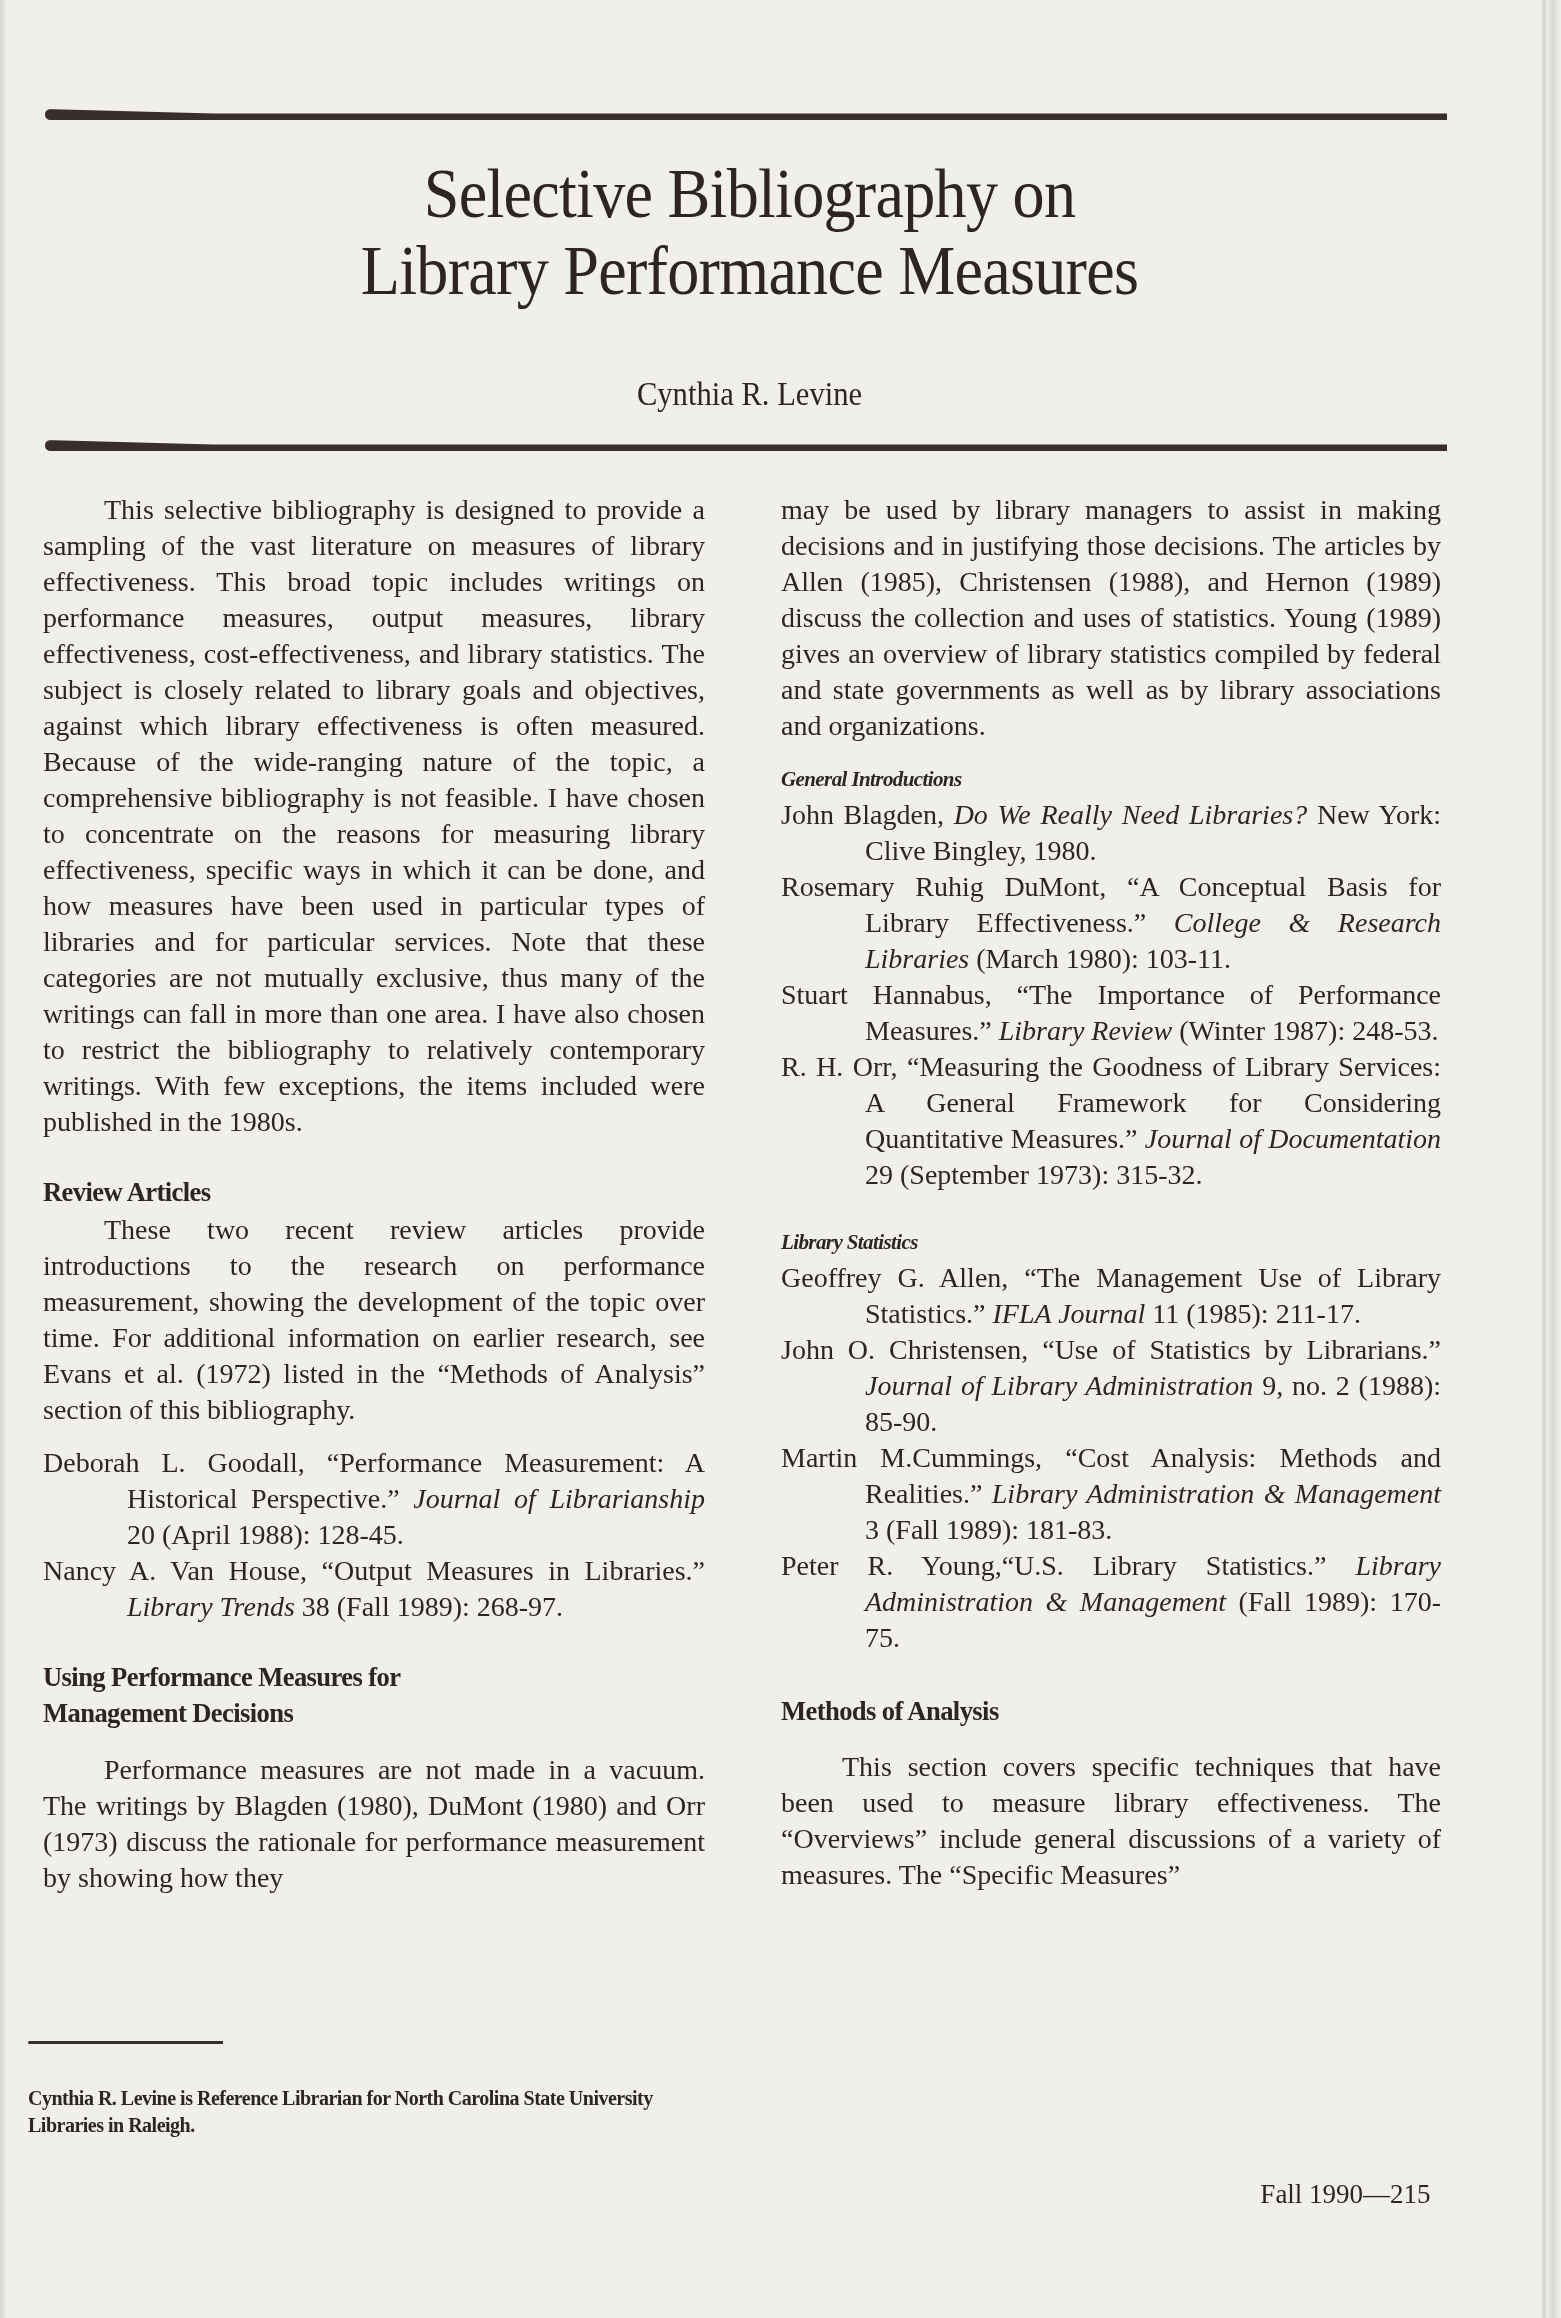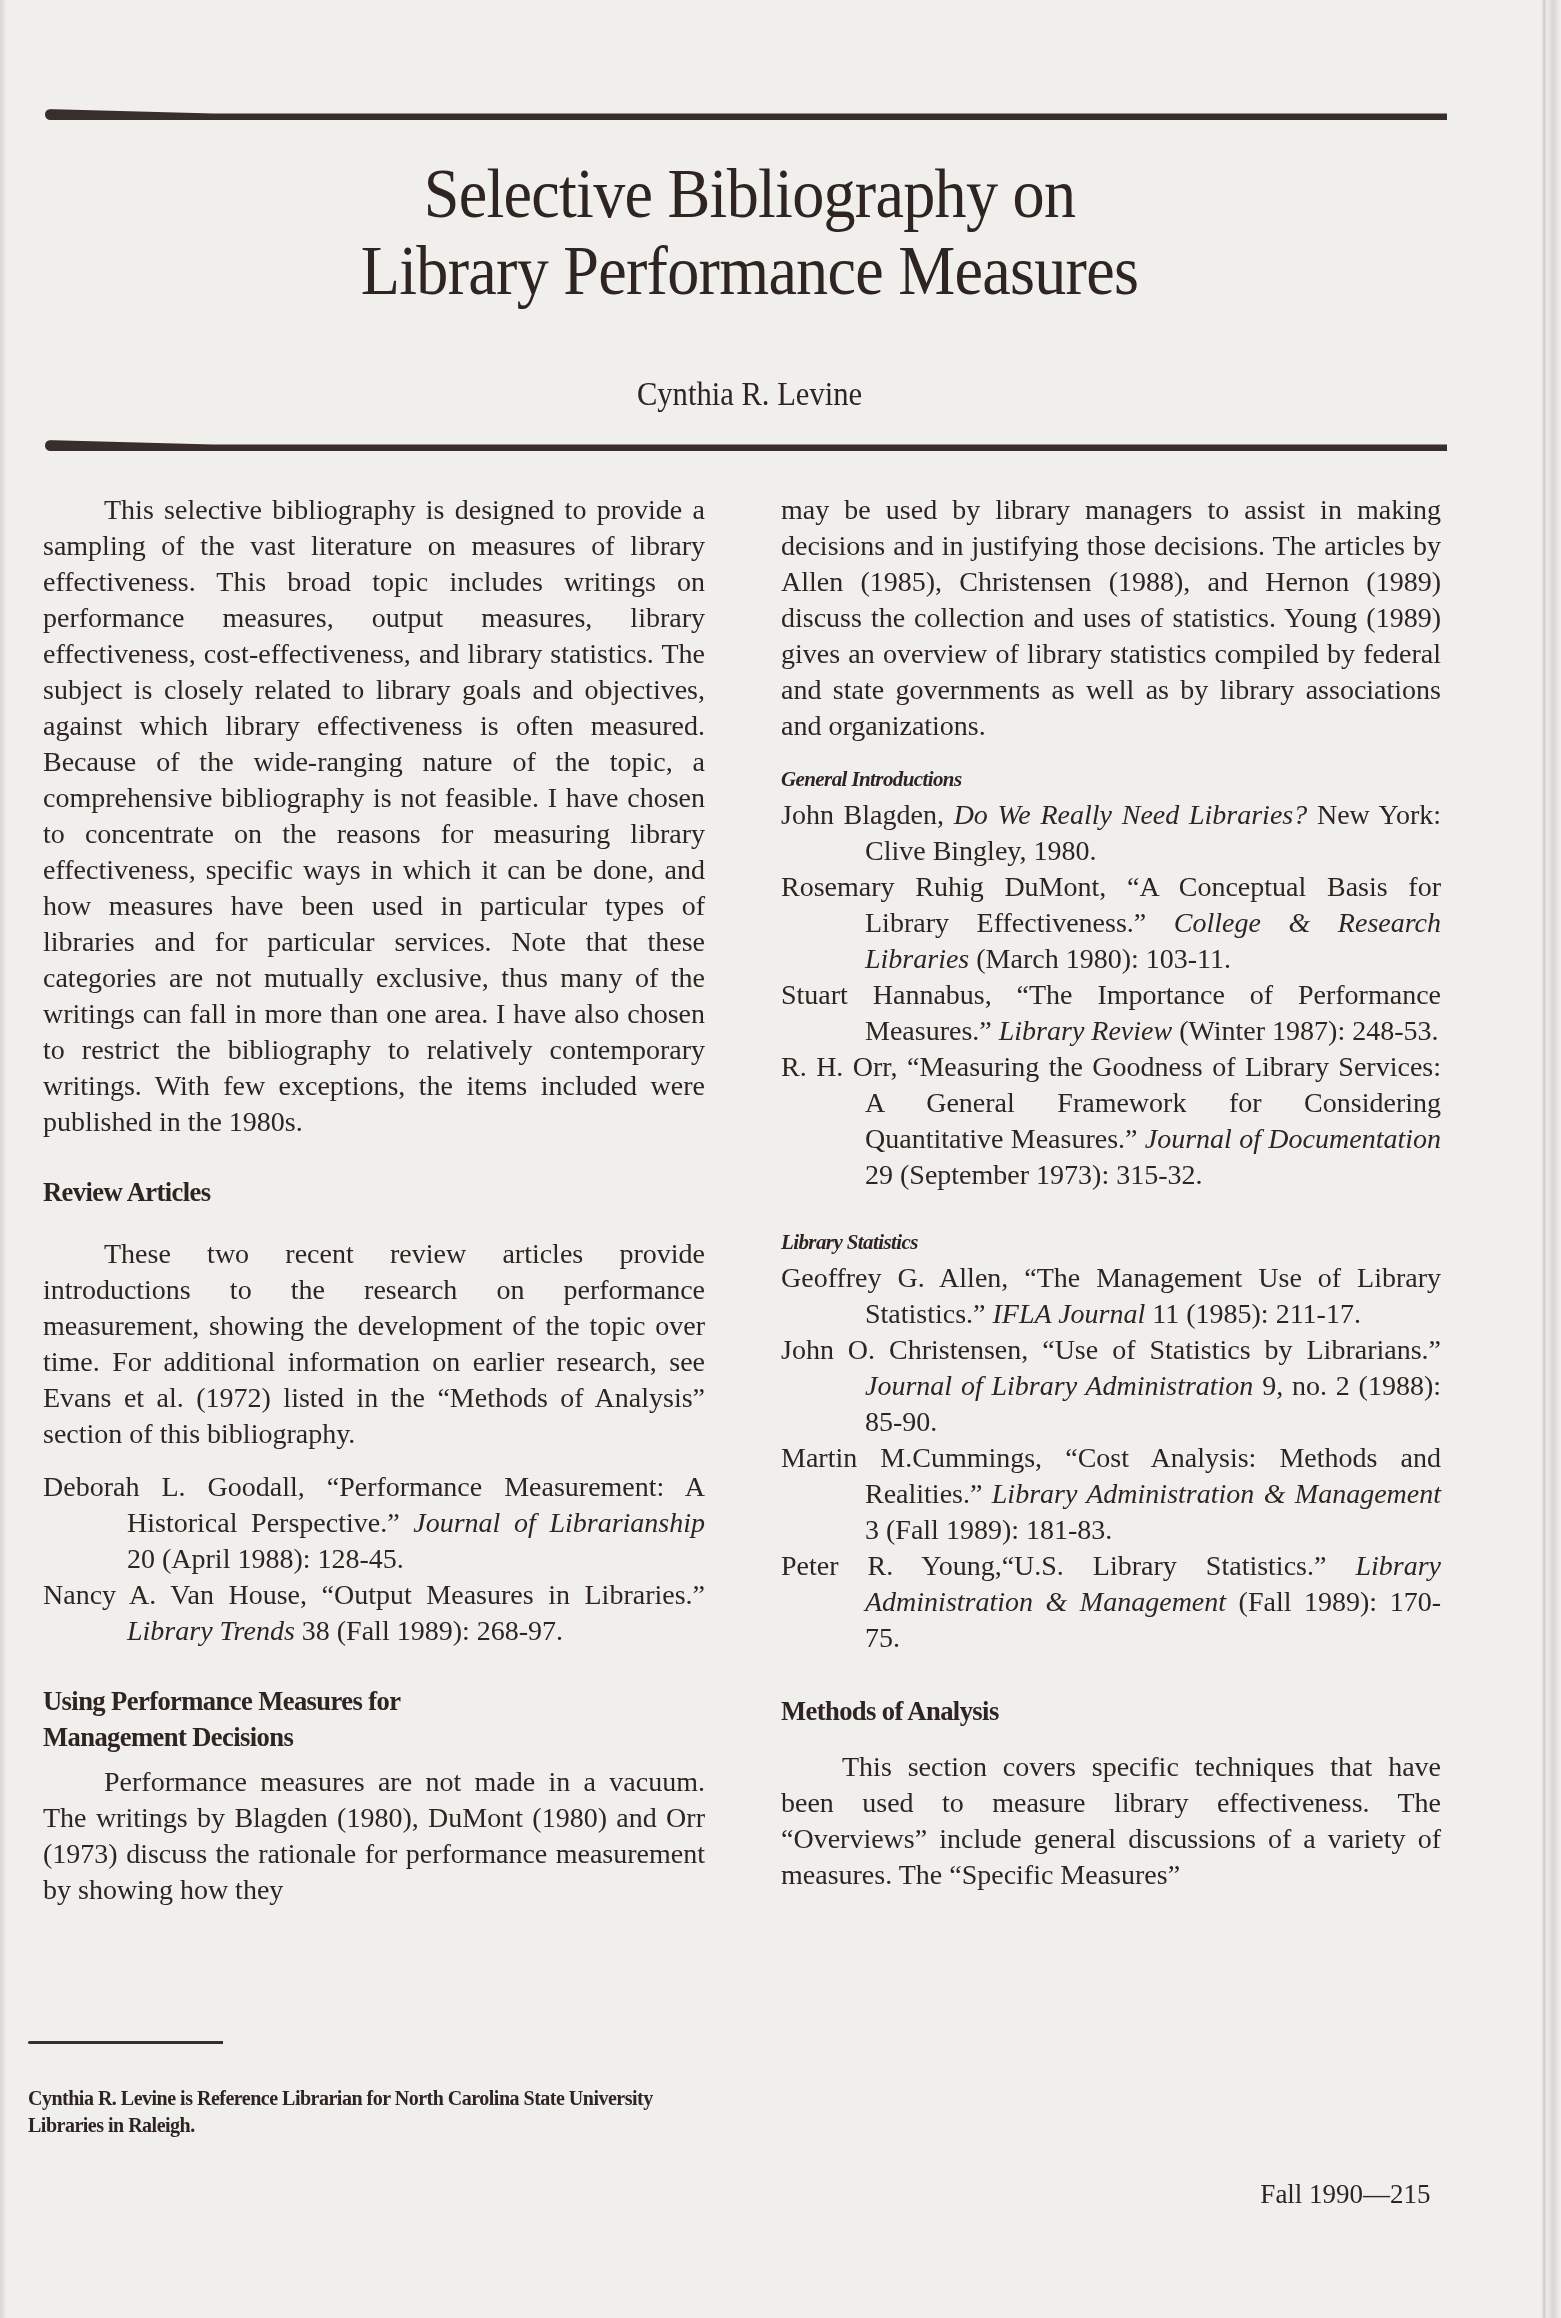--- a/index.html
+++ b/index.html
@@ -68,21 +68,21 @@
     .col.left { left: 43px; }
     .col.right { left: 781px; width: 660px; }
 
     p { margin: 0; }
     .indent { text-indent: 61px; }
     .section-head {
       font-weight: bold;
       font-size: 26.6px;
       letter-spacing: -0.6px;
       margin-top: 20px;
-      margin-bottom: 26px;
+      margin-bottom: 2px;
       text-align: left;
     }
     .sub-head {
       font-weight: bold;
       font-style: italic;
       font-size: 21px;
       letter-spacing: -0.6px;
       margin-top: 17px;
       text-align: left;
     }
@@ -139,21 +139,21 @@
 <div class="col left">
   <p class="indent">This selective bibliography is designed to provide a sampling of the vast literature on measures of library effectiveness. This broad topic includes writings on performance measures, output measures, library effectiveness, cost-effectiveness, and library statistics. The subject is closely related to library goals and objectives, against which library effectiveness is often measured. Because of the wide-ranging nature of the topic, a comprehensive bibliography is not feasible. I have chosen to concentrate on the reasons for measuring library effectiveness, specific ways in which it can be done, and how measures have been used in particular types of libraries and for particular services. Note that these categories are not mutually exclusive, thus many of the writings can fall in more than one area. I have also chosen to restrict the bibliography to relatively contemporary writings. With few exceptions, the items included were published in the 1980s.</p>
 
   <div class="section-head" style="margin-top:34px;">Review Articles</div>
   <p class="indent">These two recent review articles provide introductions to the research on performance measurement, showing the development of the topic over time. For additional information on earlier research, see Evans et al. (1972) listed in the “Methods of Analysis” section of this bibliography.</p>
 
   <div class="gap"></div>
   <p class="ref"><span>Deborah L. Goodall, “Performance Measurement: A Historical Perspective.” </span><i>Journal of Librarianship</i><span> 20 (April 1988): 128-45.</span></p>
   <p class="ref"><span>Nancy A. Van House, “Output Measures in Libraries.” </span><i>Library Trends</i><span> 38 (Fall 1989): 268-97.</span></p>
 
-  <div class="section-head" style="margin-top:34px; margin-bottom:9px; line-height:36px;">
+  <div class="section-head" style="margin-top:34px; margin-bottom:21px; line-height:36px;">
     <span>Using Performance Measures for</span><br>
     <span>Management Decisions</span>
   </div>
   <p class="indent">Performance measures are not made in a vacuum. The writings by Blagden (1980), DuMont (1980) and Orr (1973) discuss the rationale for performance measurement by showing how they</p>
 </div>
 
 <div class="footnote-rule"></div>
 <div class="footnote">Cynthia R. Levine is Reference Librarian for North Carolina State University Libraries in Raleigh.</div>
 
 <div class="col right">

